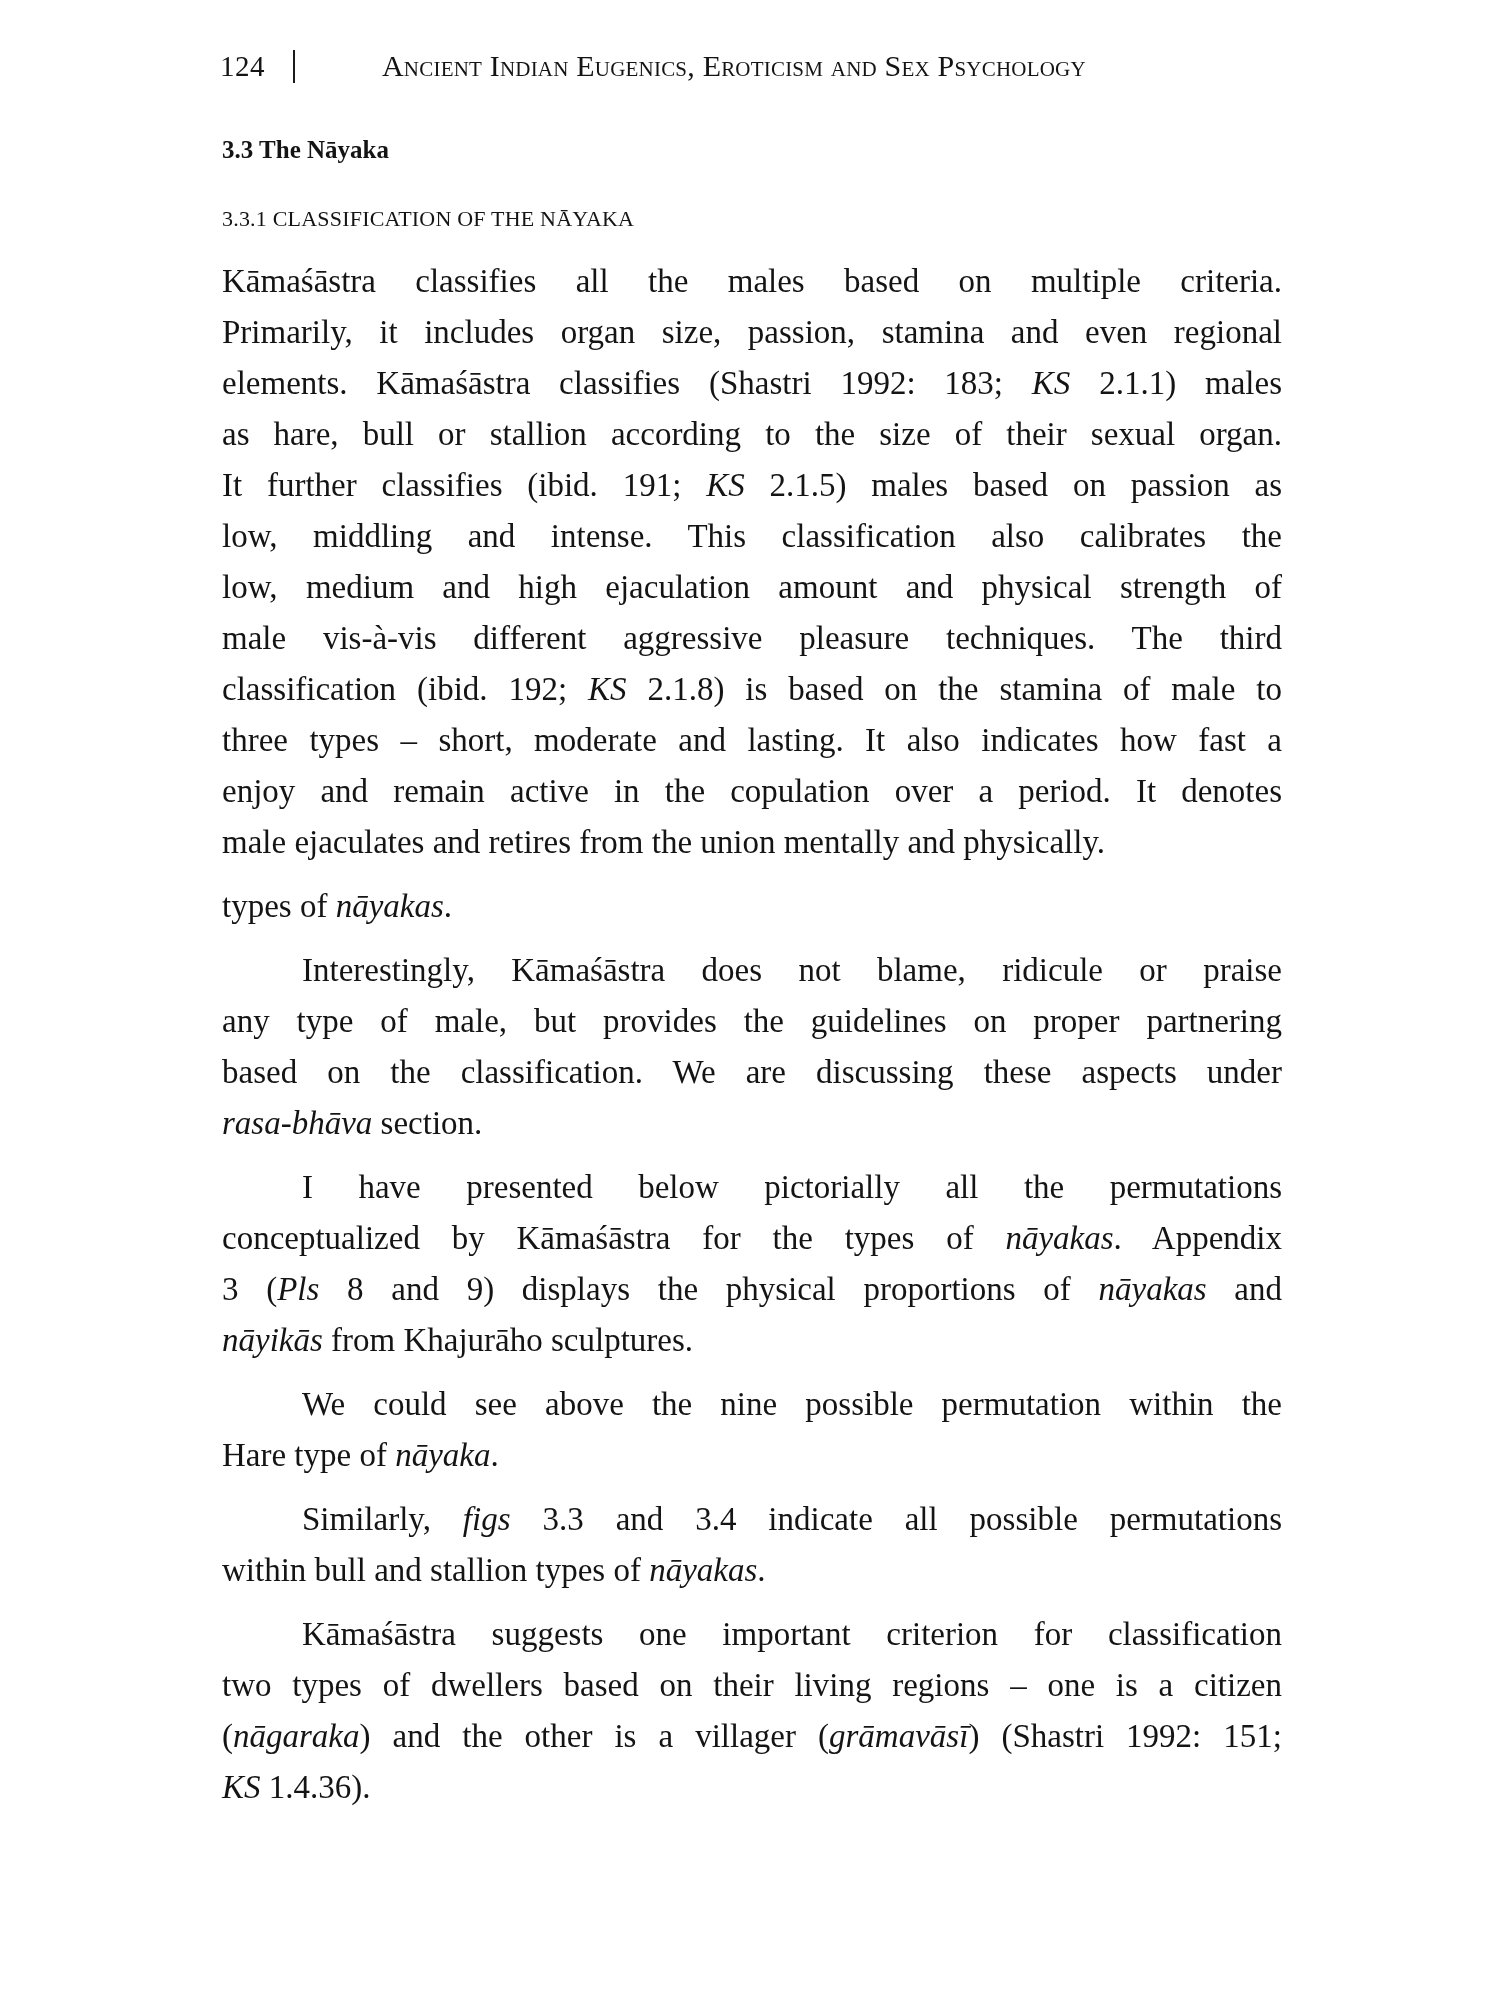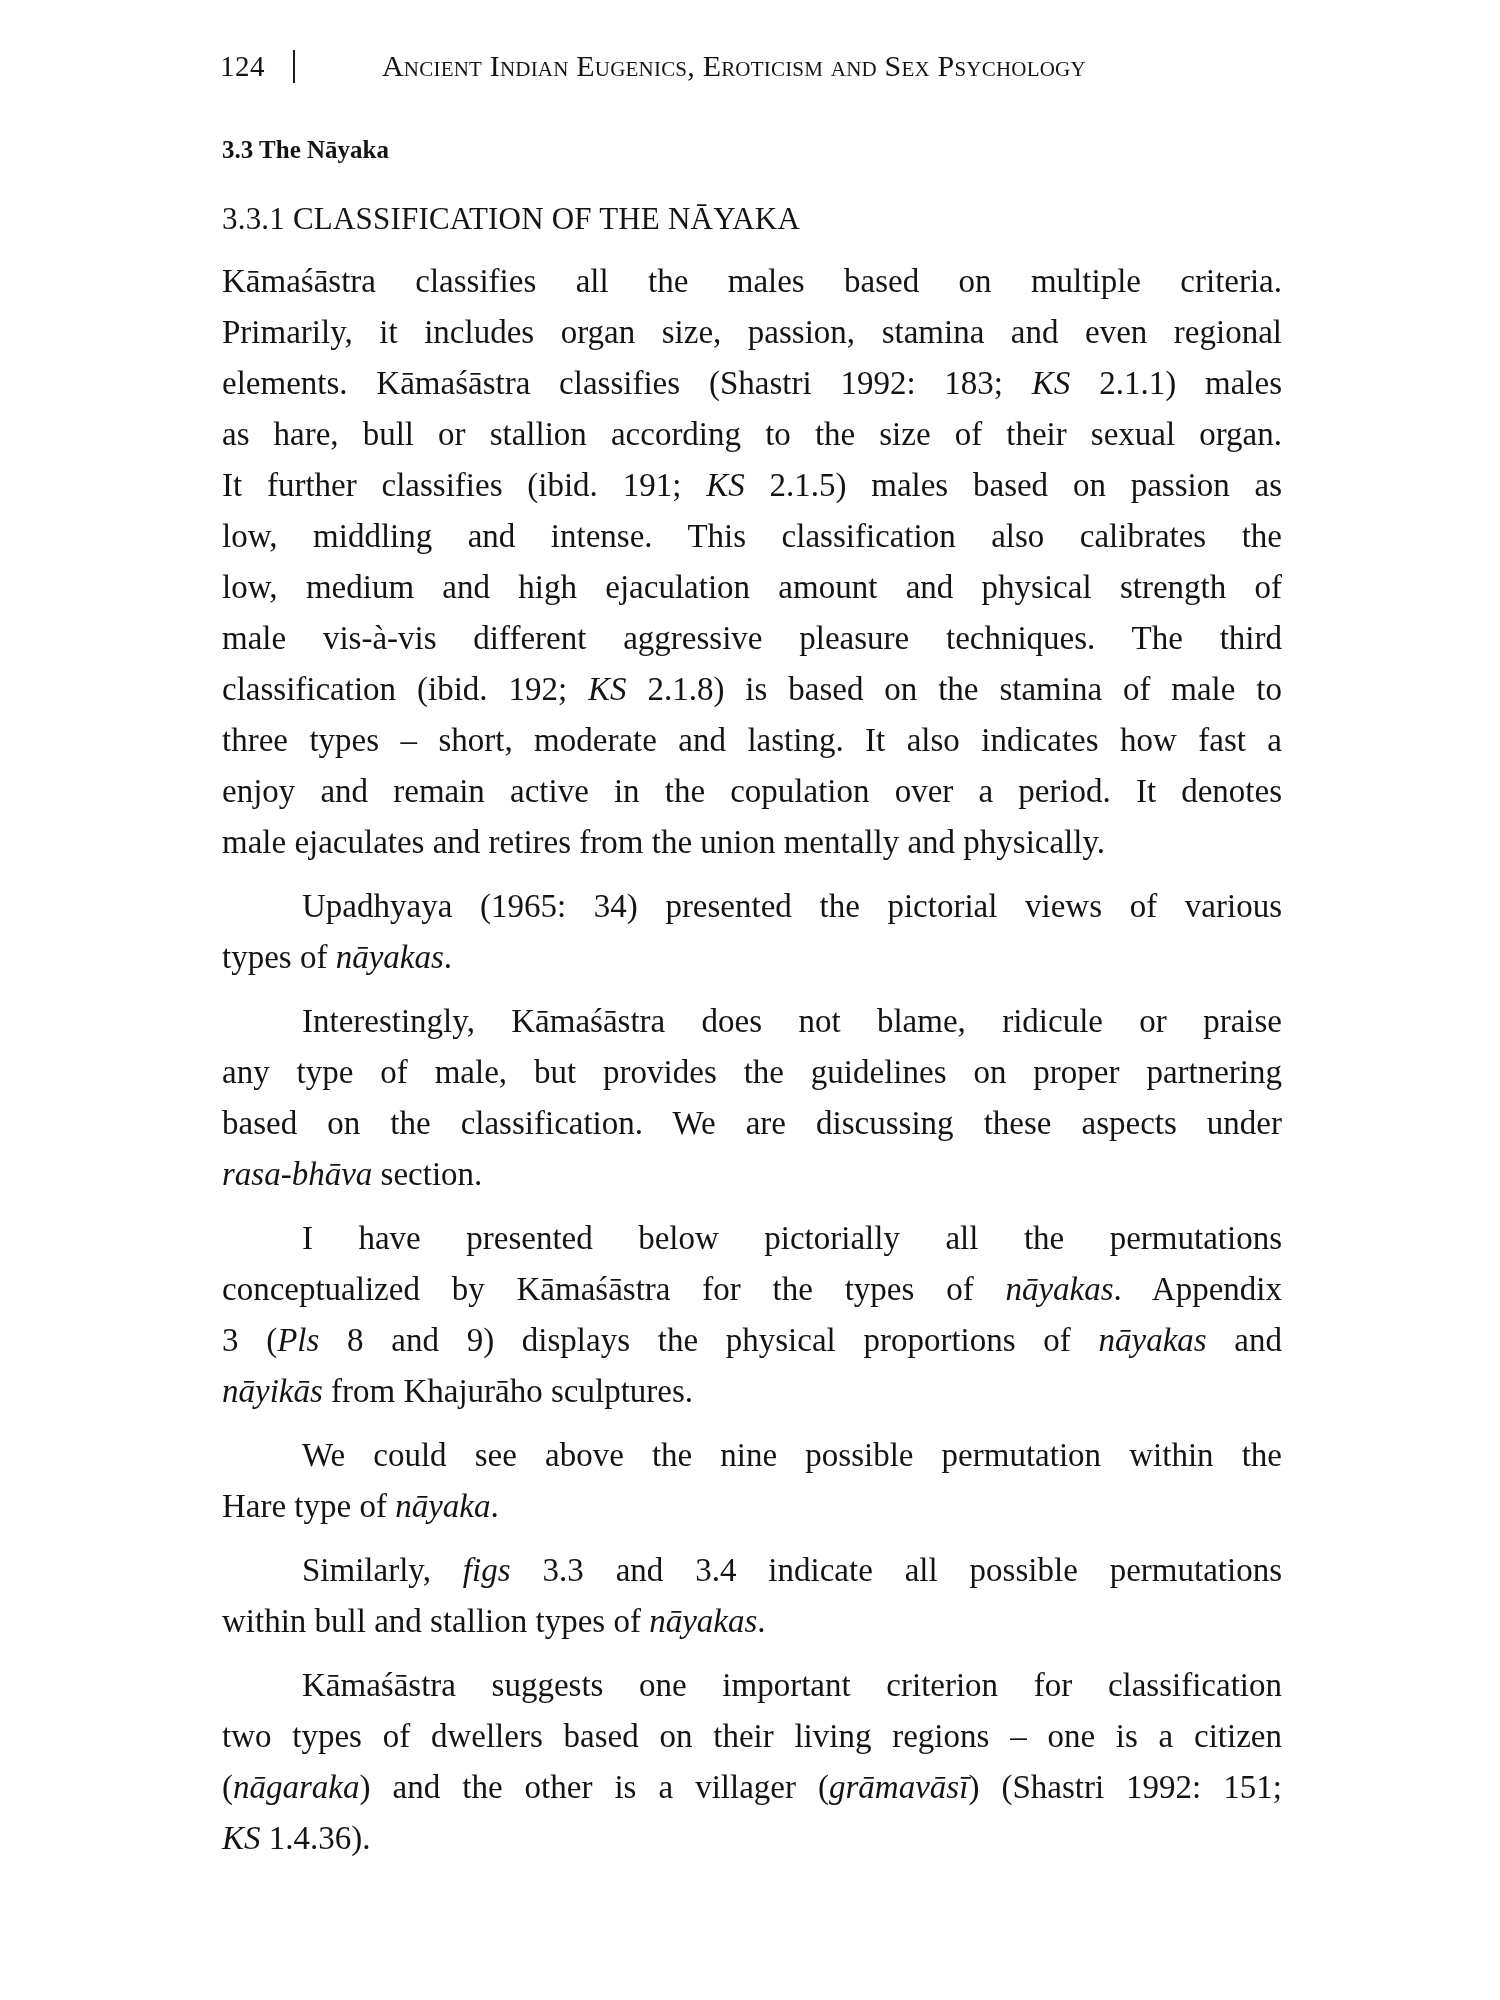--- a/index.html
+++ b/index.html
@@ -57,21 +57,21 @@
       top: 128px;
       font-weight: bold;
       font-size: 25px;
       line-height: 44px;
       white-space: nowrap;
     }
     .subsection-title {
       position: absolute;
       left: 222px;
       top: 201px;
-      font-size: 31px;
+      font-size: 22px;
       line-height: 36px;
       white-space: nowrap;
       letter-spacing: 0.2px;
     }
     .body {
       position: absolute;
       left: 222px;
       top: 256px;
       width: 1060px;
       font-size: 33px;
@@ -120,21 +120,20 @@
         <span class="line"><span>It further classifies (ibid. 191; </span><span class="seg-i">KS</span><span> 2.1.5) males based on passion as</span></span>
         <span class="line"><span>low, middling and intense. This classification also calibrates the</span></span>
         <span class="line"><span>low, medium and high ejaculation amount and physical strength of</span></span>
         <span class="line"><span>male vis-à-vis different aggressive pleasure techniques. The third</span></span>
         <span class="line"><span>classification (ibid. 192; </span><span class="seg-i">KS</span><span> 2.1.8) is based on the stamina of male to</span></span>
         <span class="line"><span>three types – short, moderate and lasting. It also indicates how fast a</span></span>
         <span class="line"><span>enjoy and remain active in the copulation over a period. It denotes</span></span>
         <span class="line last"><span>male ejaculates and retires from the union mentally and physically.</span></span>
       </div>
       <div class="para">
-        <span class="line first"><span>Upadhyaya (1965: 34) presented the pictorial views of various</span></span>
         <span class="line last"><span>types of </span><span class="seg-i">nāyakas</span><span>.</span></span>
       </div>
       <div class="para">
         <span class="line first"><span>Interestingly, Kāmaśāstra does not blame, ridicule or praise</span></span>
         <span class="line"><span>any type of male, but provides the guidelines on proper partnering</span></span>
         <span class="line"><span>based on the classification. We are discussing these aspects under</span></span>
         <span class="line last"><span class="seg-i">rasa-bhāva</span><span> section.</span></span>
       </div>
       <div class="para">
         <span class="line first"><span>I have presented below pictorially all the permutations</span></span>

